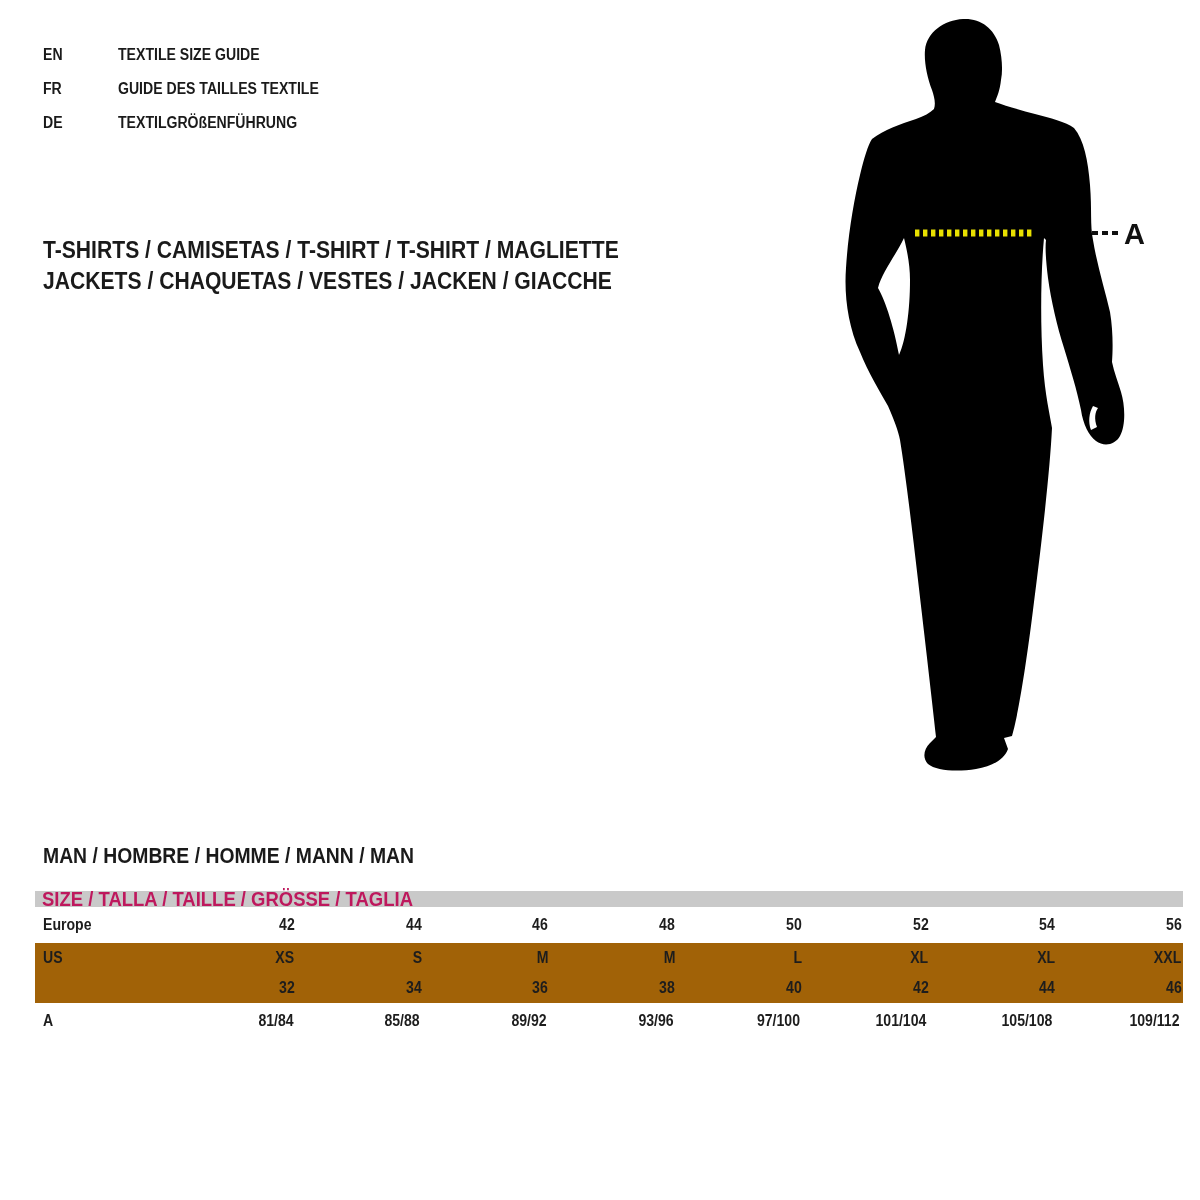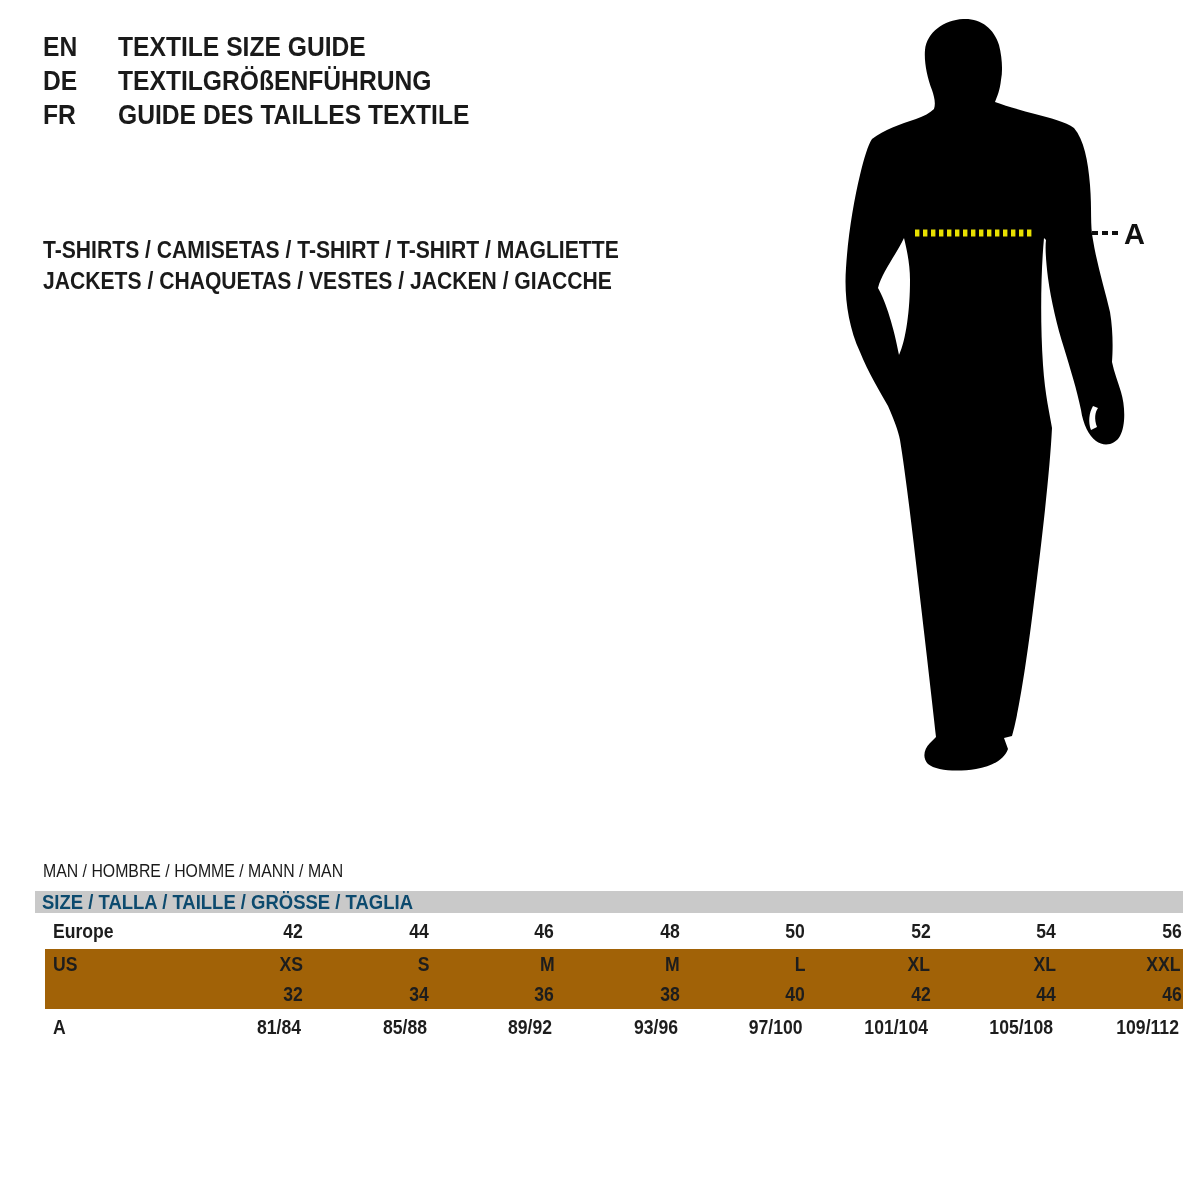--- a/index.html
+++ b/index.html
@@ -8,59 +8,59 @@
     width:1200px;height:1200px;
     background:#ffffff;
     font-family:"Liberation Sans", sans-serif;
     color:#1a1a1a;
     overflow:hidden;
   }
   .cond{display:inline-block;transform:scaleX(0.88);transform-origin:left center;white-space:nowrap;}
 
   
   .lang-block{position:absolute;left:43px;top:30px;}
-  .lang-row{display:flex;height:34px;align-items:center;font-weight:bold;font-size:28px;}
+  .lang-row{display:flex;height:34px;align-items:flex-end;font-weight:bold;font-size:16px;}
   .lang-code{width:75px;}
   
   .product-block{position:absolute;left:43px;top:234px;font-weight:bold;font-size:24px;line-height:31px;}
   
   .figure-wrap{position:absolute;left:820px;top:0;width:380px;height:800px;}
   
-  .section-title{position:absolute;left:43px;top:861px;font-weight:normal;font-size:18px;}
+  .section-title{position:absolute;left:43px;top:843px;font-weight:bold;font-size:22px;}
   
   .size-table{position:absolute;left:35px;top:891px;width:1148px;font-weight:bold;}
-  .t-header{height:22px;background:#c9c9c9;display:flex;align-items:center;font-size:21px;color:#0c4a6e;}
+  .t-header{height:16px;background:#c9c9c9;display:flex;align-items:center;font-size:21px;color:#be185d;}
   .t-header .cond{padding-left:8px;}
-  .t-row{display:grid;grid-template-columns:134px repeat(8,1fr);align-items:center;font-size:20px;color:#1d1d1d;margin-left:10px;}
+  .t-row{display:grid;grid-template-columns:134px repeat(8,1fr);align-items:center;font-size:16px;color:#1d1d1d;}
   .t-row.tall{height:36px;}
   .t-row.short{height:30px;}
   .t-row.alt{background:#a16207;}
   .label-cell{padding-left:8px;}
   .val-cell{display:flex;justify-content:flex-end;}
   .val-cell .cond{transform-origin:center center;}
   
   .footnote{position:absolute;left:41px;top:1099px;font-weight:bold;font-size:21px;}
 </style>
 </head>
 <body>
 
 <div class="canvas">
 
   <div class="lang-block">
     <div class="lang-row">
       <span class="lang-code"><span class="cond">EN</span></span>
       <span class="cond">TEXTILE SIZE GUIDE</span>
     </div>
     <div class="lang-row">
+      <span class="lang-code"><span class="cond">FR</span></span>
+      <span class="cond">GUIDE DES TAILLES TEXTILE</span>
+    </div>
+    <div class="lang-row">
       <span class="lang-code"><span class="cond">DE</span></span>
       <span class="cond">TEXTILGRÖßENFÜHRUNG</span>
-    </div>
-    <div class="lang-row">
-      <span class="lang-code"><span class="cond">FR</span></span>
-      <span class="cond">GUIDE DES TAILLES TEXTILE</span>
     </div>
   </div>
 
   <div class="product-block">
     <div><span class="cond">T-SHIRTS / CAMISETAS / T-SHIRT / T-SHIRT / MAGLIETTE</span></div>
     <div><span class="cond">JACKETS / CHAQUETAS / VESTES / JACKEN / GIACCHE</span></div>
   </div>
 
   <div class="figure-wrap">
     <svg width="380" height="800" viewBox="0 0 380 800" xmlns="http://www.w3.org/2000/svg">

